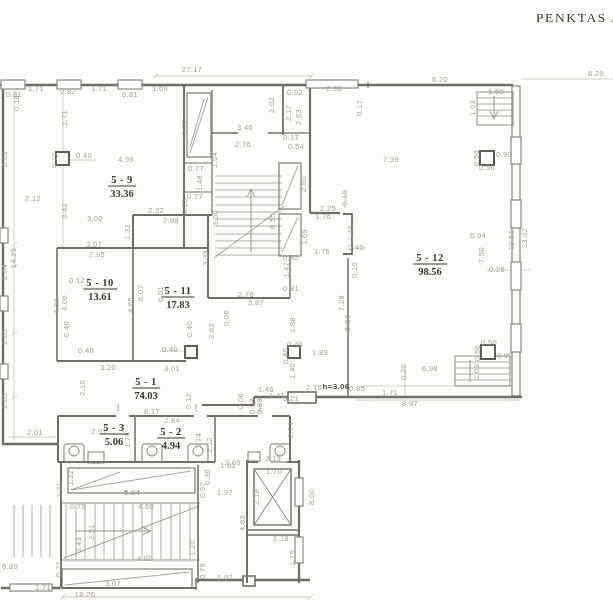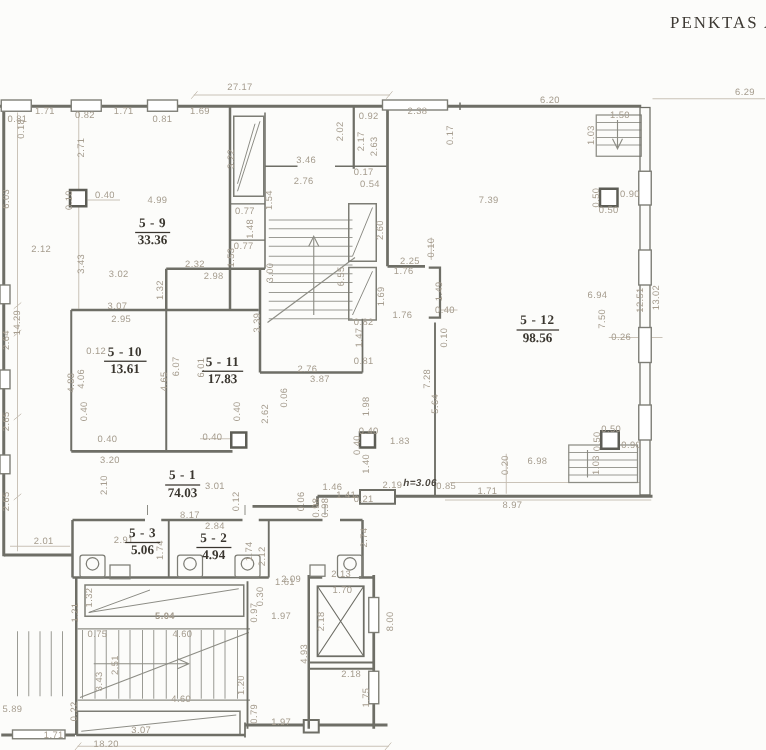--- a/index.html
+++ b/index.html
@@ -5,21 +5,21 @@
   html,body{margin:0;padding:0;background:#ffffff;}
   .canvas{position:relative;width:613px;height:600px;background:#fcfcfa;overflow:hidden;
           font-family:"Liberation Sans",sans-serif;}
   .canvas svg{position:absolute;left:0;top:0;}
   .title{position:absolute;top:10px;left:536px;font-family:"Liberation Serif",serif;
          font-size:13.5px;letter-spacing:1.6px;color:#3e3a34;white-space:nowrap;}
   .label-layer{position:absolute;left:0;top:0;width:100%;height:100%;}
   .dim{position:absolute;font-size:7.5px;line-height:1;color:#a59c8e;white-space:nowrap;
        letter-spacing:.3px;transform:translate(-50%,-50%);}
   .dim.v{transform:translate(-50%,-50%) rotate(-90deg);}
-  .dim.b{color:#4e4942;font-weight:bold;font-size:8px;font-style:italic;}
+  .dim.b{color:#4e4942;font-weight:bold;font-size:8px;}
   .room{position:absolute;transform:translate(-50%,-50%);text-align:center;
         font-family:"Liberation Serif",serif;color:#3a362f;}
   .room .rid{display:block;font-size:10.5px;font-weight:bold;letter-spacing:.5px;
              border-bottom:1px solid #3a362f;padding:0 3px 1px;}
   .room .rarea{display:block;font-size:10.5px;font-weight:bold;padding-top:1px;}
 </style>
 </head>
 <body>
 
 <div class="canvas">
@@ -270,24 +270,24 @@
       <div class="dim v" style="left: 355px; top: 270px;">0.10</div>
       <div class="dim" style="left: 322px; top: 252px;">1.76</div>
       <div class="dim" style="left: 430px; top: 236px; margin-left: 48px;">6.94</div>
       <div class="dim v" style="left: 342px; top: 303px;">7.28</div>
       <div class="dim v" style="left: 348px; top: 323px;">5.64</div>
       <div class="dim v" style="left: 482px; top: 255px;">7.50</div>
       <div class="dim v" style="left: 512px; top: 240px;">12.51</div>
       <div class="dim v" style="left: 525px; top: 238px;">13.02</div>
       <div class="dim" style="left: 497px; top: 270px;">0.26</div>
       <div class="dim" style="left: 86px; top: 351px;">0.40</div>
-      <div class="dim" style="left: 88px; top: 368px;">3.20</div>
+      <div class="dim" style="left: 108px; top: 368px;">3.20</div>
       <div class="dim v" style="left: 83px; top: 388px;">2.10</div>
       <div class="dim" style="left: 170px; top: 350px;">0.40</div>
-      <div class="dim" style="left: 172px; top: 389px;">3.01</div>
+      <div class="dim" style="left: 172px; top: 369px;">3.01</div>
       <div class="dim" style="left: 295px; top: 345px;">0.40</div>
       <div class="dim v" style="left: 286px; top: 356px;">0.40</div>
       <div class="dim v" style="left: 293px; top: 371px;">1.40</div>
       <div class="dim" style="left: 320px; top: 353px;">1.83</div>
       <div class="dim" style="left: 314px; top: 388px;">2.19</div>
       <div class="dim b" style="left: 336px; top: 387px;">h=3.06</div>
       <div class="dim" style="left: 357px; top: 389px;">0.85</div>
       <div class="dim" style="left: 390px; top: 393px;">1.71</div>
       <div class="dim v" style="left: 404px; top: 372px;">0.20</div>
       <div class="dim" style="left: 430px; top: 369px;">6.98</div>

